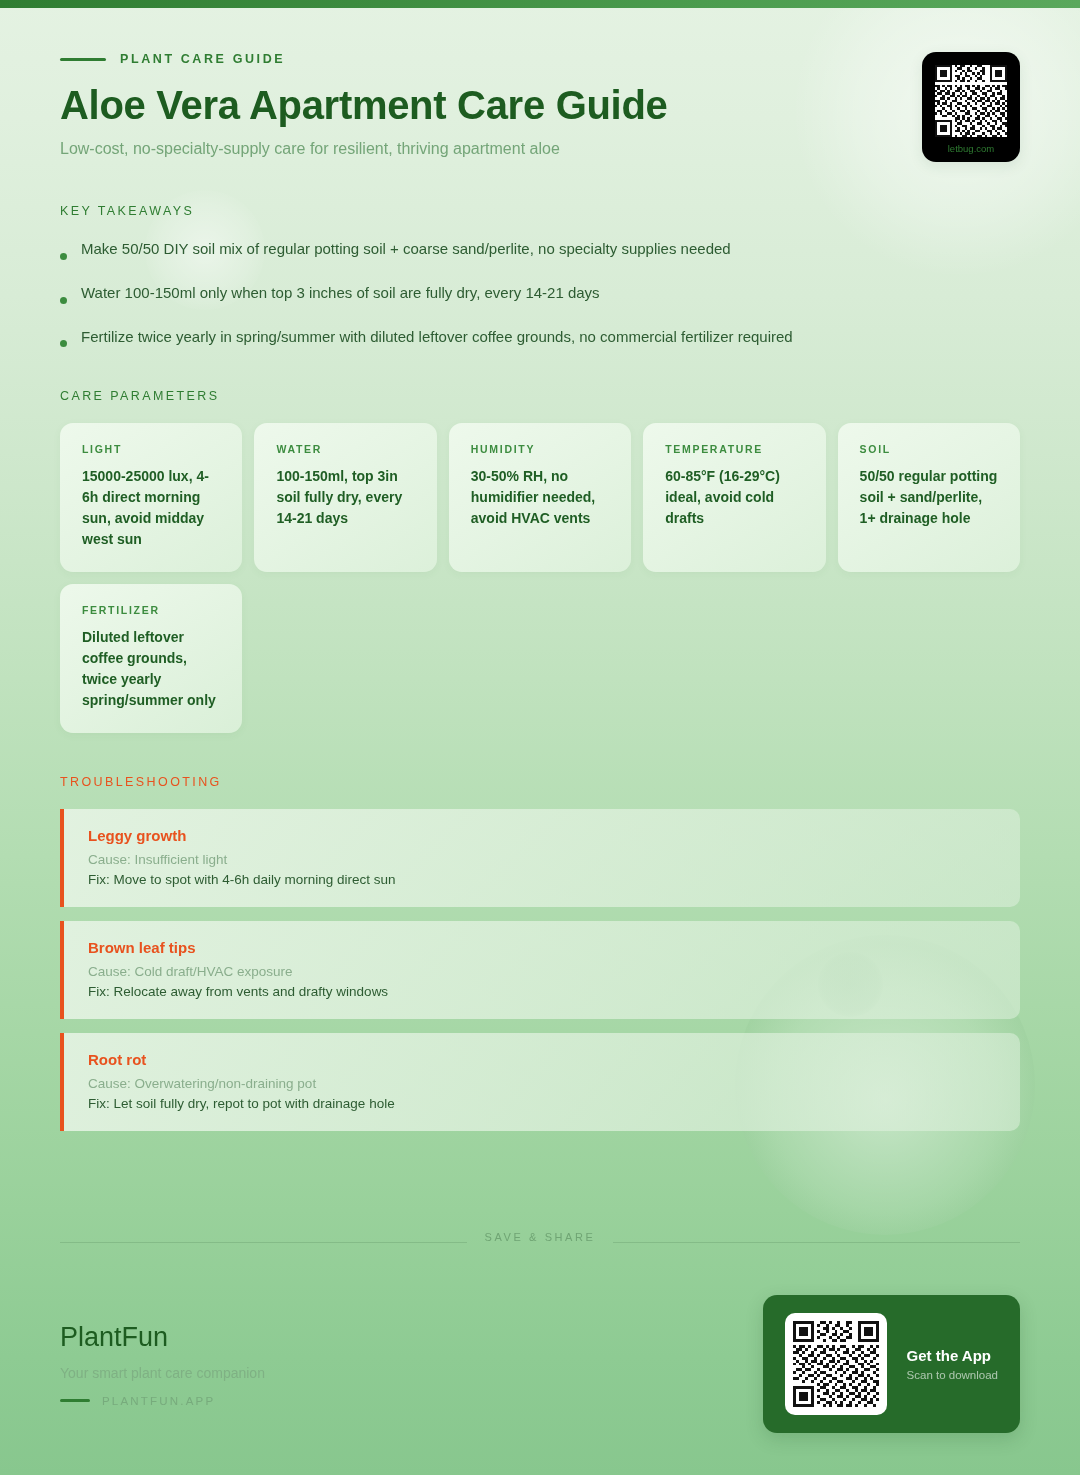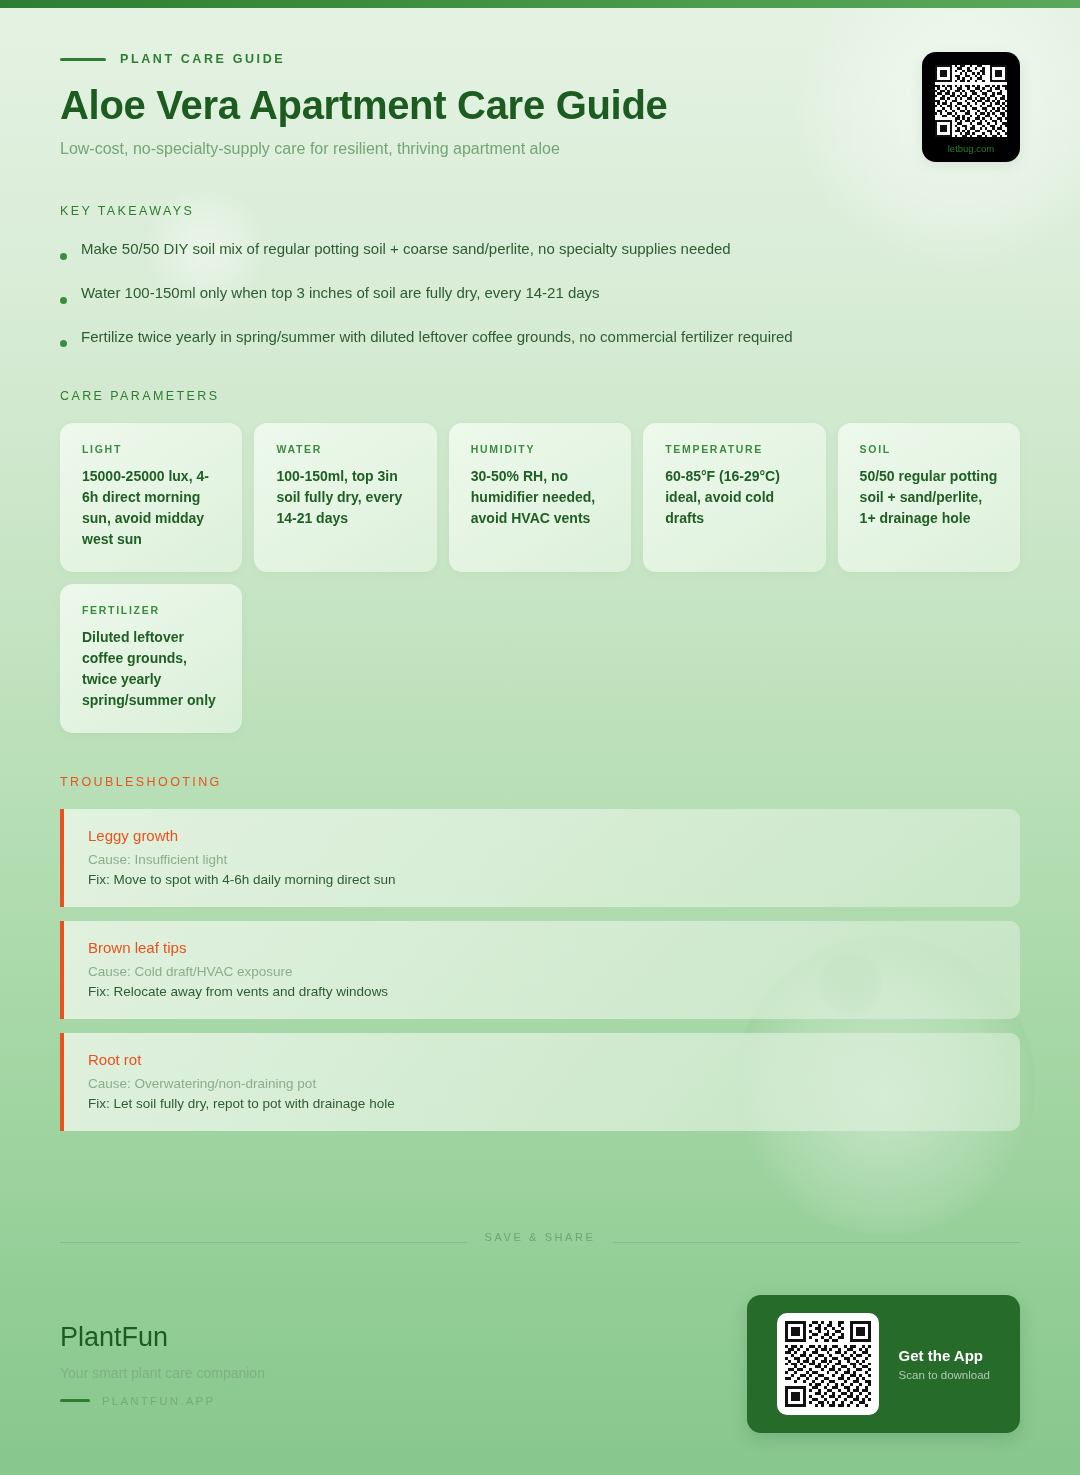--- a/index.html
+++ b/index.html
@@ -203,21 +203,21 @@
   .trouble-item {
     background:linear-gradient(100deg, rgba(233,245,231,0.85) 0%, rgba(226,242,224,0.70) 60%, rgba(222,240,221,0.55) 100%);
     border-left:4px solid #e8521e;
     border-radius:0 10px 10px 0;
     padding:18px 24px 20px 24px;
     margin-bottom:14px;
   }
   .trouble-item:last-child { margin-bottom:0; }
   .trouble-title {
     font-size:15px;
-    font-weight:normal;
+    font-weight:bold;
     color:#e8521e;
     margin-bottom:8px;
   }
   .trouble-cause {
     font-size:13.5px;
     color:#8aae8d;
     margin-bottom:5px;
   }
   .trouble-fix {
     font-size:13.5px;
@@ -278,21 +278,21 @@
   }
   .brand-url {
     font-size:11.5px;
     letter-spacing:2.2px;
     color:rgba(112,160,118,0.75);
   }
 
   .app-card {
     background:#266b2a;
     border-radius:14px;
-    padding:18px 30px;
+    padding:18px 22px;
     display:flex;
     align-items:center;
     gap:20px;
     box-shadow:0 6px 18px rgba(30,80,35,0.18);
   }
   .app-qr {
     background:#ffffff;
     border-radius:10px;
     padding:8px;
   }

